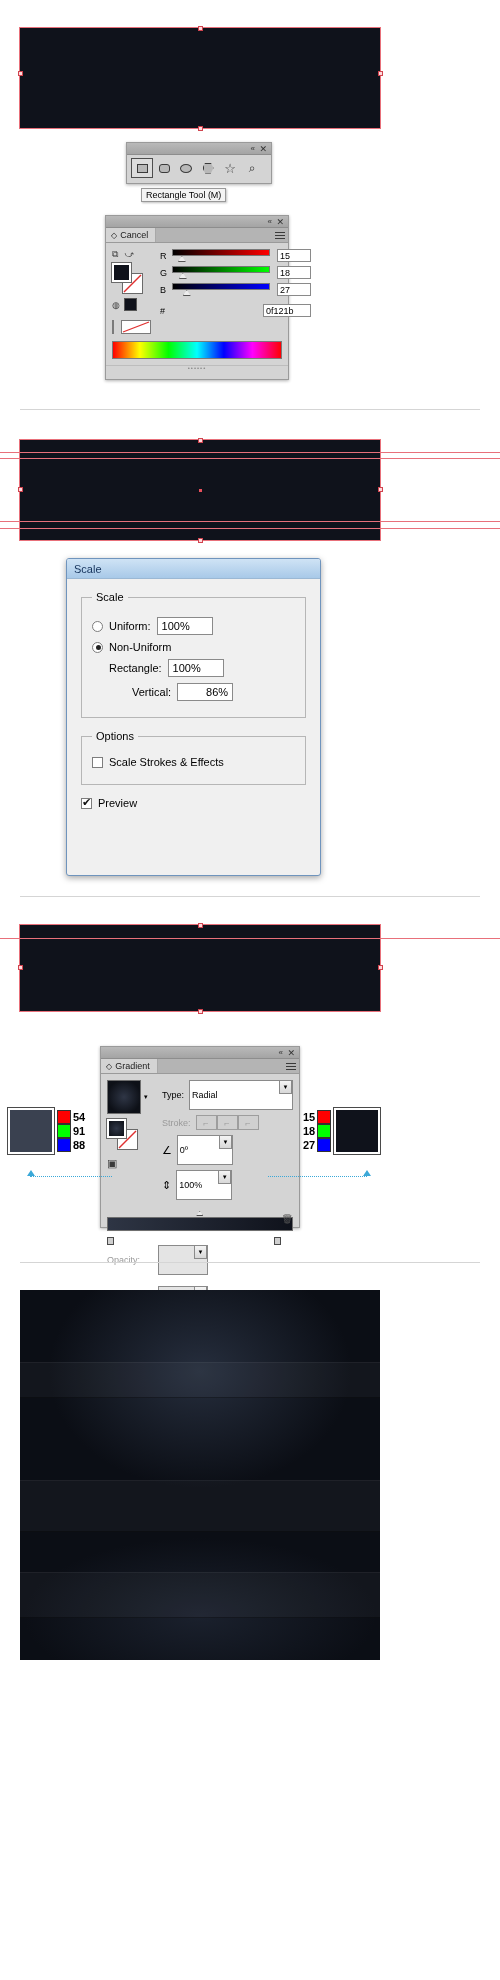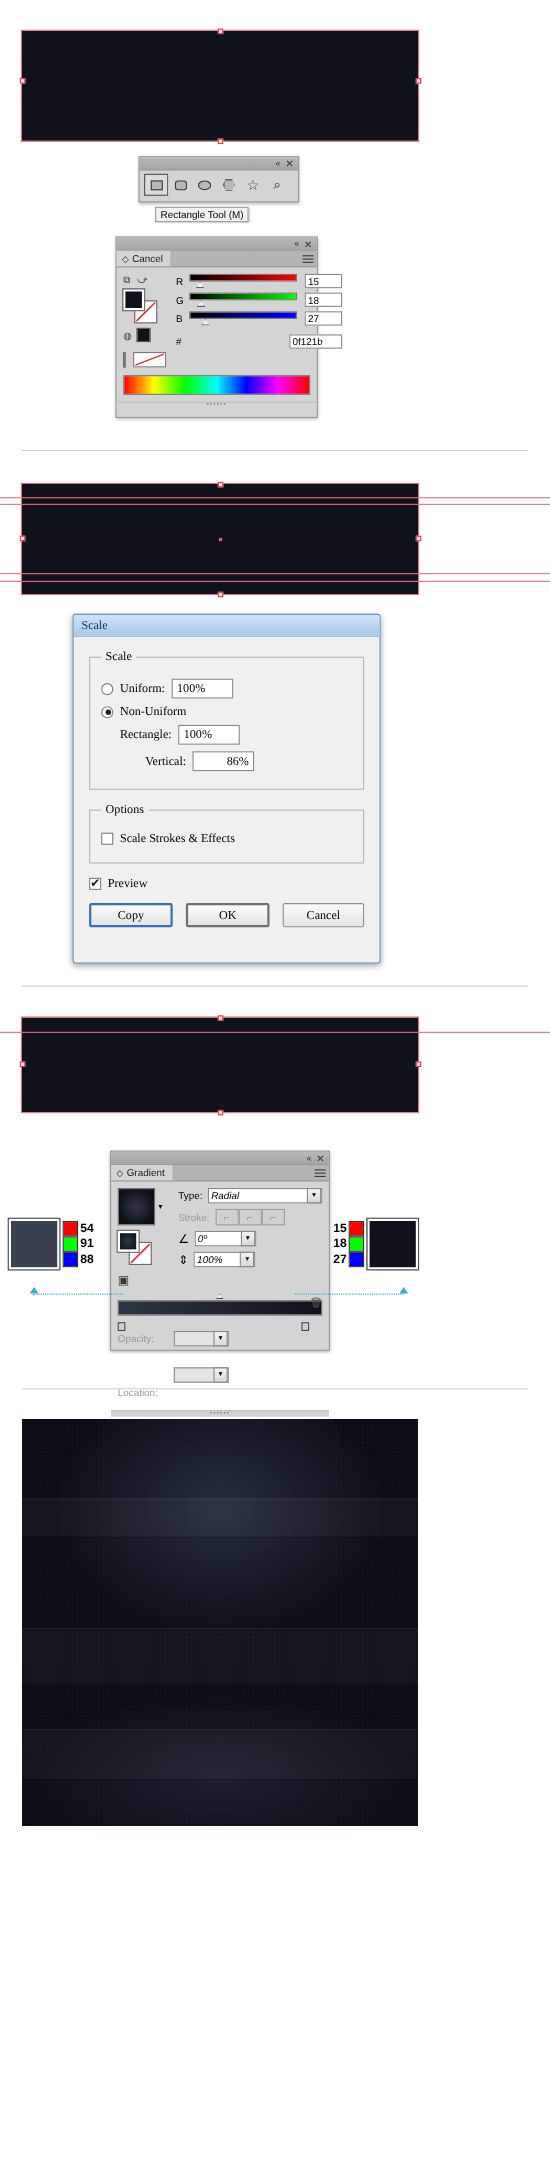--- a/index.html
+++ b/index.html
@@ -240,24 +240,24 @@
     font-size: 11px;
     display: flex; align-items: center; justify-content: center;
   }
   .btn.default { border: 2px solid #3a6fb5; }
   .btn.dark { border: 2px solid #707070; }
 
   
   .gp-row { display: flex; align-items: center; margin-bottom: 5px; }
   .gp-label { font-size: 9px; margin-right: 5px; }
   .gp-select {
-    height: 14px; background: #fff;
+    height: 30px; background: #fff;
     border: 1px solid #8a8a8a;
     font-size: 9px; padding: 0 2px; line-height: 13px;
-    position: relative; display: flex; align-items: center; font-style: italic;
+    position: relative; display: flex; align-items: center;
   }
   .gp-select .arrow {
     position: absolute; right: 0; top: -1px;
     width: 13px; height: 14px;
     background: linear-gradient(#f4f4f4, #d8d8d8);
     border: 1px solid #8a8a8a;
     display: flex; align-items: center; justify-content: center;
     font-size: 6px;
   }
   .grad-preview {
@@ -460,21 +460,21 @@
   <div class="guideline" style="top:452px;"></div>
   <div class="guideline" style="top:458px;"></div>
   <div class="guideline" style="top:521px;"></div>
   <div class="guideline" style="top:528px;"></div>
   <div class="anchor" style="left:18px; top:487px;"></div>
   <div class="anchor" style="left:378px; top:487px;"></div>
   <div class="anchor" style="left:198px; top:438px;"></div>
   <div class="anchor" style="left:198px; top:538px;"></div>
   <div class="centermark" style="left:199px; top:489px;"></div>
 
-  <div class="dialog" style="left:66px; top:558px; width:280px; height:318px;font-family:Liberation Serif, serif;">
+  <div class="dialog" style="left:66px; top:558px; width:255px; height:318px;">
     <div class="dlg-title">Scale</div>
     <div class="dlg-body">
       <fieldset>
         <legend>Scale</legend>
         <div class="frow">
           <span class="radio"></span>
           <span class="flabel">Uniform:</span>
           <span class="ftext">100%</span>
         </div>
         <div class="frow">
@@ -497,25 +497,20 @@
           <span class="chk"></span>
           <span class="flabel">Scale Strokes &amp; Effects</span>
         </div>
       </fieldset>
 
       <div class="frow" style="margin-bottom:12px;">
         <span class="chk on"></span>
         <span class="flabel">Preview</span>
       </div>
 
-      <div class="btnrow">
-        <div class="btn default">Copy</div>
-        <div class="btn dark">OK</div>
-        <div class="btn">Cancel</div>
-      </div>
     </div>
   </div>
 
   <div class="divider" style="top:896px;"></div>
 
   <div class="artboard" style="left:20px; top:925px; width:360px; height:86px;"></div>
   <div class="guideline" style="top:938px;"></div>
   <div class="anchor" style="left:18px; top:965px;"></div>
   <div class="anchor" style="left:378px; top:965px;"></div>
   <div class="anchor" style="left:198px; top:923px;"></div>

